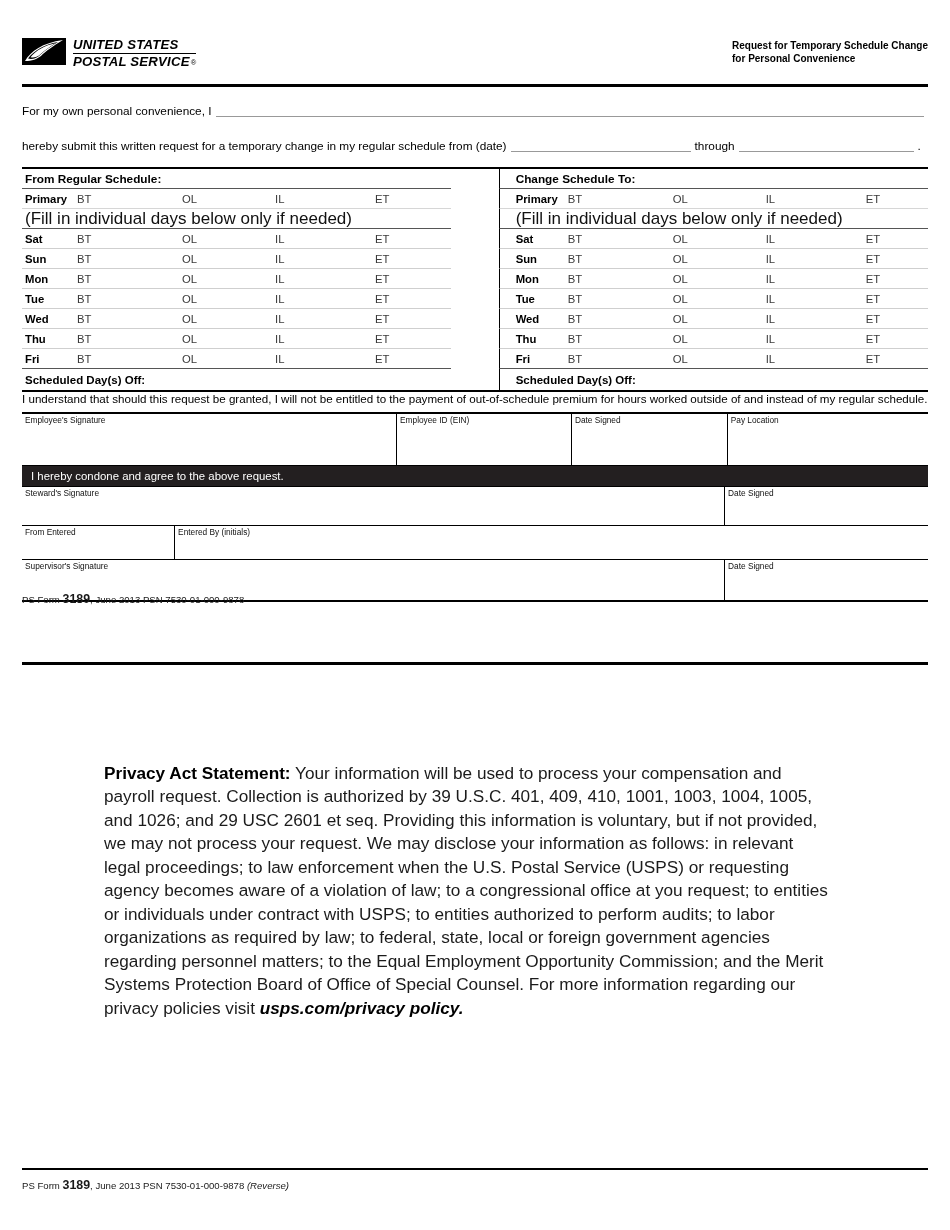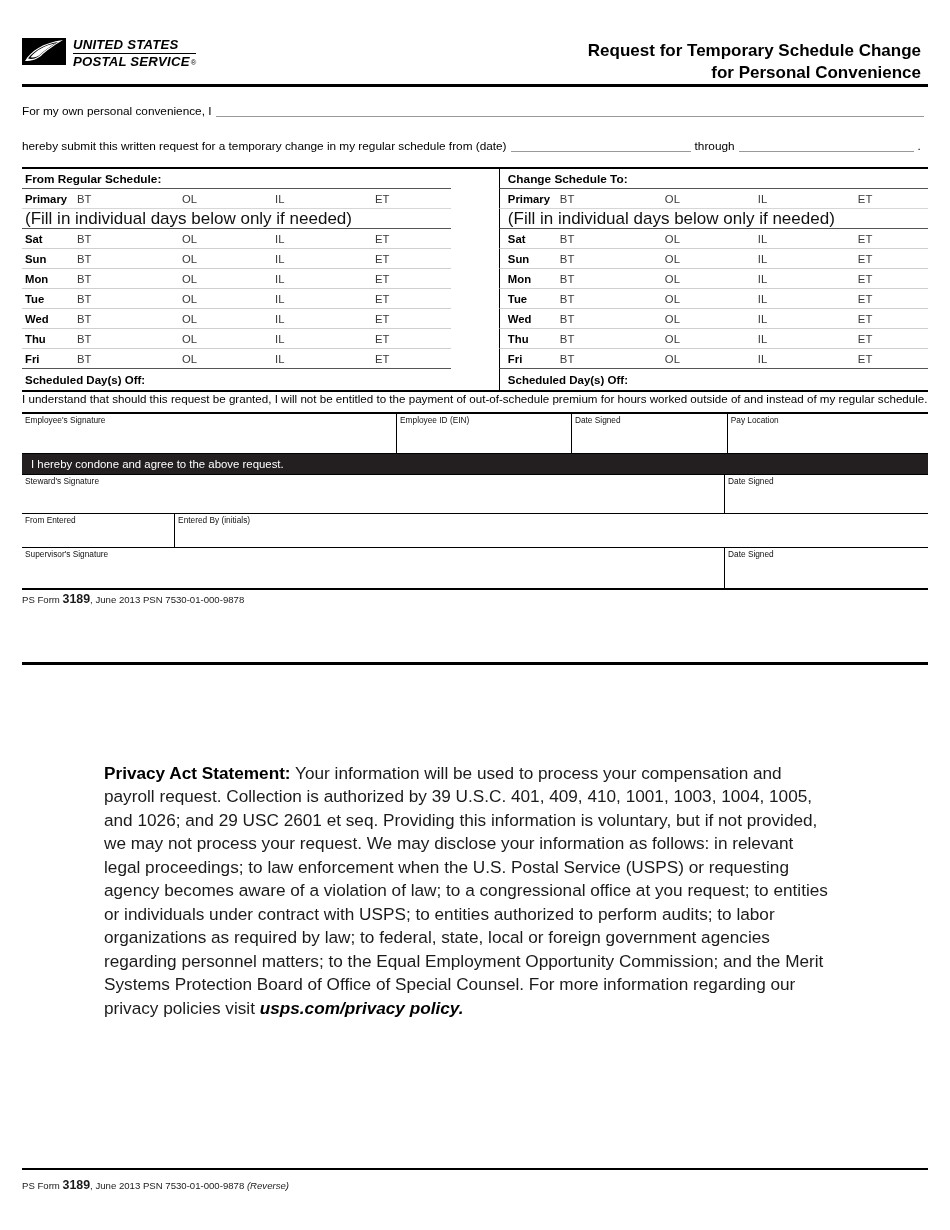--- a/index.html
+++ b/index.html
@@ -65,24 +65,23 @@
   }
   .reg-mark {
     font-size: 7.5px;
     font-style: normal;
     font-weight: normal;
     vertical-align: 1px;
     margin-left: 1px;
   }
   .form-title {
     position: absolute;
-    right: 7px;
+    right: 0;
     top: 10px;
-    text-align: right;
-    font-size: 17px;
+    font-size: 10px;
     font-weight: bold;
     line-height: 1.28;
     white-space: nowrap;
   }
   .header-rule {
     position: absolute;
     left: 22px;
     top: 84px;
     width: 906px;
     height: 3px;
@@ -131,21 +130,21 @@
   .sched-half {
     width: 50%;
     display: flex;
     align-items: center;
     height: 20px;
     font-size: 11.3px;
     border-bottom: 1px solid #b9b9b9;
     padding-left: 3px;
     position: relative;
   }
-  .sched-half.right { border-left: 1.4px solid #000; padding-left: 8px; }
+  .sched-half.right { border-left: 1.4px solid #000; padding-left: 16px; }
   .sched-row.title-row .sched-half {
     font-weight: bold;
     font-size: 11.8px;
     border-bottom: 1.6px solid #555;
     height: 20px;
   }
   .sched-row.primary-row .sched-half { border-bottom: 1px solid #d6d6d6; }
   .sched-row.note-row .sched-half {
     border-bottom: 1.6px solid #555;
     color: #111;
@@ -189,21 +188,21 @@
     position: relative;
     border-right: 1px solid #000;
     border-bottom: 1px solid #000;
     padding: 2px 0 0 3px;
     font-size: 8.3px;
     color: #111;
   }
   .sig-cell:last-child { border-right: none; }
   .sig-cell .cap { display: block; line-height: 1.05; }
 
-  .row-emp .sig-cell { height: 40px; }
+  .row-emp .sig-cell { height: 52px; }
   .cw-emp-sig  { width: 41.4%; }
   .cw-emp-id   { width: 19.3%; }
   .cw-date-1   { width: 17.2%; }
   .cw-paylo    { flex: 1 1 auto; }
 
   .condone {
     background: #231f20;
     color: #ffffff;
     font-size: 11.4px;
     padding: 4px 0 4px 9px;

